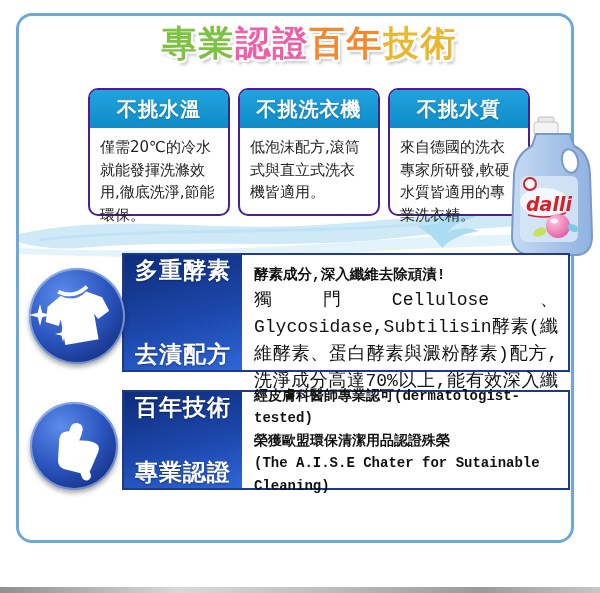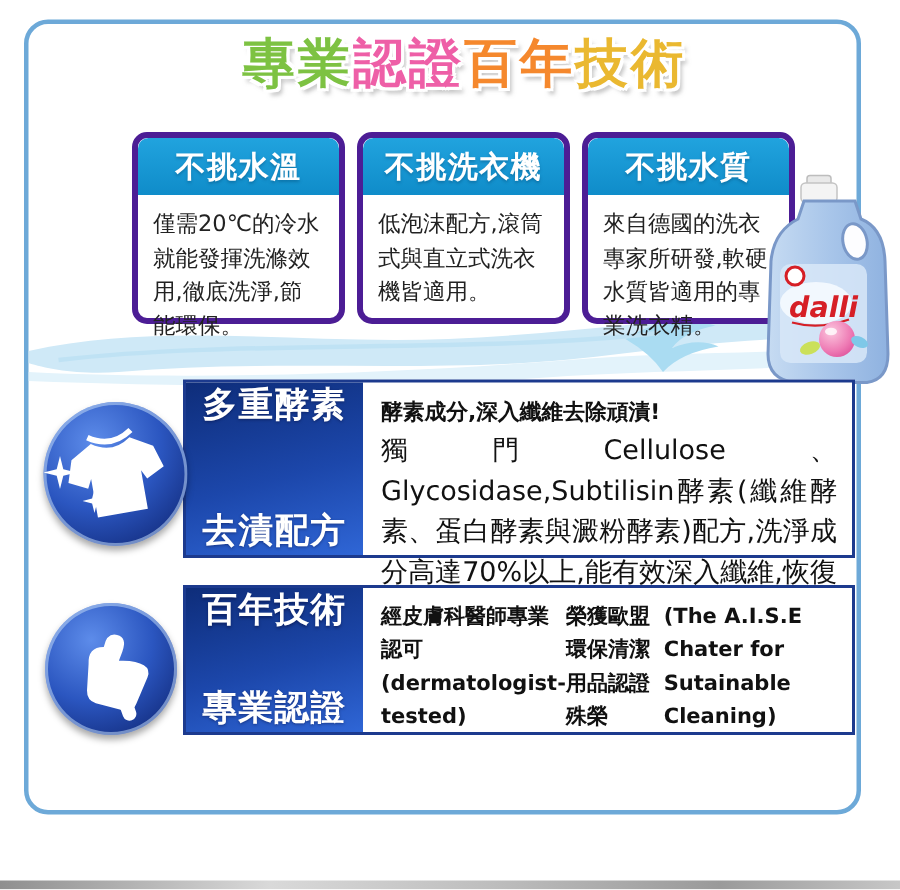--- a/index.html
+++ b/index.html
@@ -13,21 +13,21 @@
   
   .title{position:absolute;left:0;top:24px;width:100%;text-align:center;z-index:7;
          font-size:35px;font-weight:bold;letter-spacing:2px;line-height:1.1;}
   .title span{
     text-shadow:-2px -2px 0 #fff,2px -2px 0 #fff,-2px 2px 0 #fff,2px 2px 0 #fff,
                 -2px 0 0 #fff,2px 0 0 #fff,0 -2px 0 #fff,0 2px 0 #fff,
                 3px 4px 3px rgba(140,140,140,.55);}
 
   
   .fbox{position:absolute;top:88px;width:142px;height:128px;background:#fff;
-        border:4px solid #4c1d95;border-radius:10px;box-sizing:border-box;z-index:3;}
+        border:2px solid #4c1d95;border-radius:10px;box-sizing:border-box;z-index:3;}
   .fbox1{left:88px}.fbox2{left:238px}.fbox3{left:388px}
   .fbox-header{height:38px;background:linear-gradient(180deg,#21a3de,#0f8cc9);
         border-radius:7px 7px 0 0;display:flex;align-items:center;justify-content:center;
         color:#fff;font-weight:bold;font-size:20px;letter-spacing:1px;
         text-shadow:0 1px 2px rgba(0,60,100,.35);}
   .fbox-body{padding:8px 10px;font-size:15px;line-height:1.5;color:#222;}
 
   
   .wave{position:absolute;left:19px;top:196px;width:558px;height:70px;z-index:1;}
 
@@ -36,25 +36,25 @@
 
   
   .panel{position:absolute;left:122px;width:448px;border:2px solid #1c3a8e;background:#fff;
          box-sizing:border-box;display:flex;z-index:5;}
   .panel1{top:253px;height:119px;}
   .panel2{top:390px;height:100px;}
   .panel-label{width:118px;flex:0 0 118px;display:flex;flex-direction:column;align-items:center;justify-content:space-between;
          background:linear-gradient(165deg,#0e2d7a 0%,#1c47ab 55%,#2f66d6 100%);
          color:#fff;font-weight:bold;font-size:23px;letter-spacing:1px;line-height:1.35;
          text-shadow:0 1px 2px rgba(0,0,40,.4);}
-  .panel-content{flex:1;padding:8px 10px 6px 12px;color:#111;}
+  .panel-content{flex:1;padding:8px 10px 6px 12px;color:#111;font-family:Liberation Mono, monospace;}
   .panel-heading{font-size:14.5px;font-weight:bold;margin:2px 0 3px 0;}
   .panel-body{font-size:18px;line-height:1.5;text-align:justify;}
   .cert-line{font-size:14px;font-weight:bold;line-height:1.6;}
-  .panel2 .panel-content{display:flex;justify-content:center;}
+  .panel2 .panel-content{display:flex;flex-direction:column;justify-content:center;}
 
   
   .circle-badge{position:absolute;border-radius:50%;z-index:6;
       background:radial-gradient(circle at 35% 28%,#5d8cea 0%,#2b56c0 48%,#122b7c 88%);
       box-shadow:0 3px 5px rgba(0,0,0,.35), inset 0 0 0 2px rgba(190,215,245,.55);}
   .circle1{left:29px;top:268px;width:96px;height:96px;}
   .circle2{left:30px;top:402px;width:88px;height:88px;}
   .circle-badge svg.main-icon{position:absolute;left:10%;top:10%;width:80%;height:80%;}
   .sparkle{position:absolute;}
 

